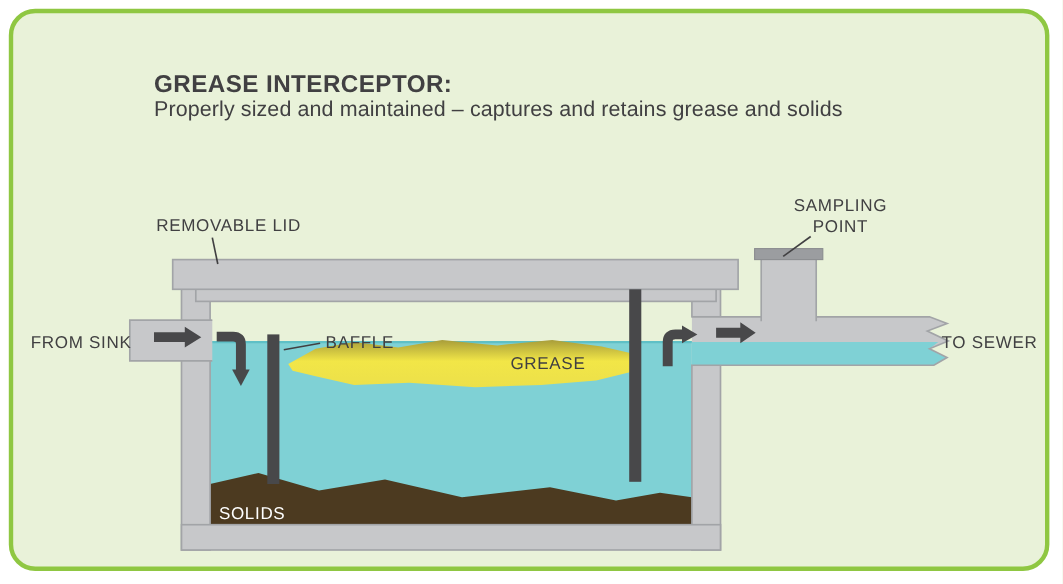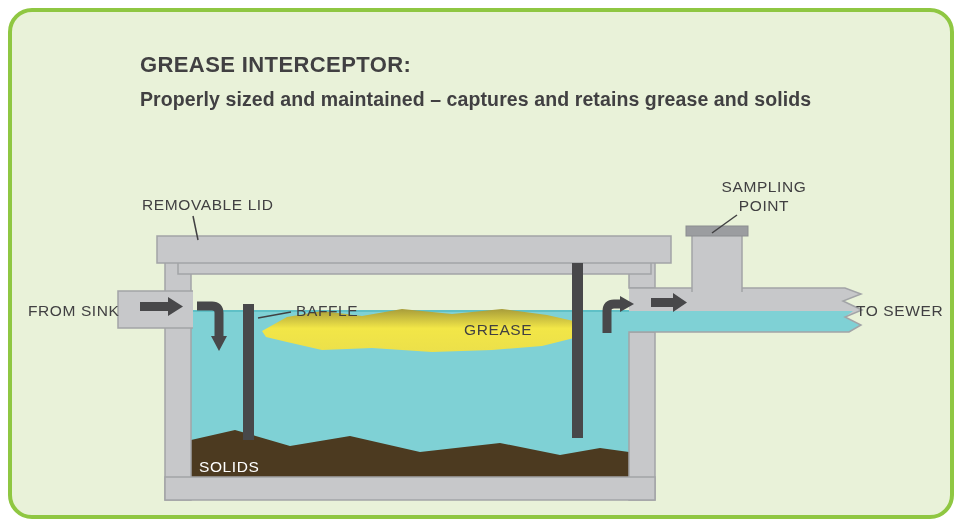--- a/index.html
+++ b/index.html
@@ -6,26 +6,26 @@
   body{
     width:966px;height:531px;position:relative;background:#ffffff;
     font-family:"Liberation Sans",sans-serif;overflow:hidden;
   }
   .panel{
     position:absolute;left:8px;top:8px;width:946px;height:511px;
     box-sizing:border-box;background:#e9f2d9;border:4px solid #8fc742;
     border-radius:24px;
   }
   .title{
-    position:absolute;left:140px;top:52px;
+    position:absolute;left:140px;top:64px;
     font-size:22px;font-weight:bold;color:#414042;letter-spacing:0.4px;
   }
   .subtitle{
     position:absolute;left:140px;top:88px;
-    font-size:19.5px;color:#414042;letter-spacing:0.1px;font-weight:bold;
+    font-size:19.5px;color:#414042;letter-spacing:0.1px;
   }
   svg.diagram{position:absolute;left:0;top:0;}
   .dlabel{
     font-family:"Liberation Sans",sans-serif;
     font-size:15.5px;letter-spacing:0.6px;fill:#414042;
   }
   .dlabel-white{fill:#ffffff;}
   .ptr{stroke:#414042;stroke-width:1.5;fill:none;}
   .metal{stroke:#a2a4a7;stroke-width:1.5;}
 </style>

